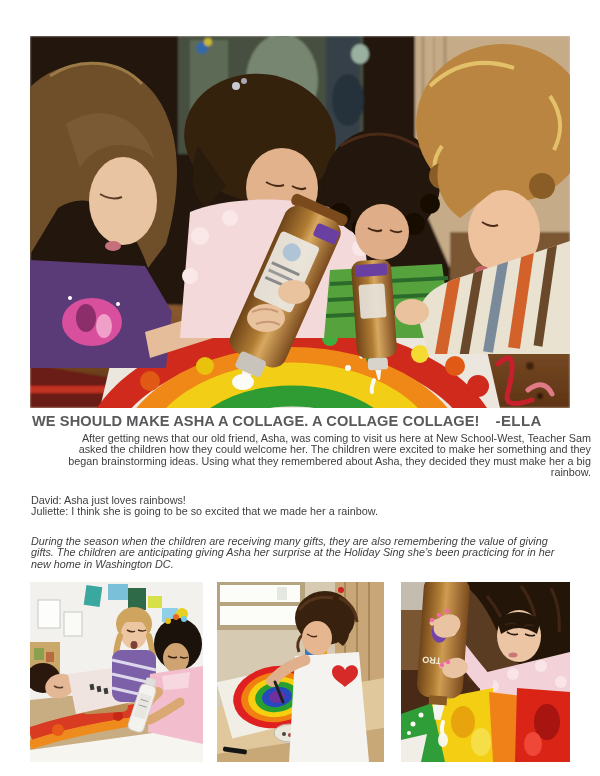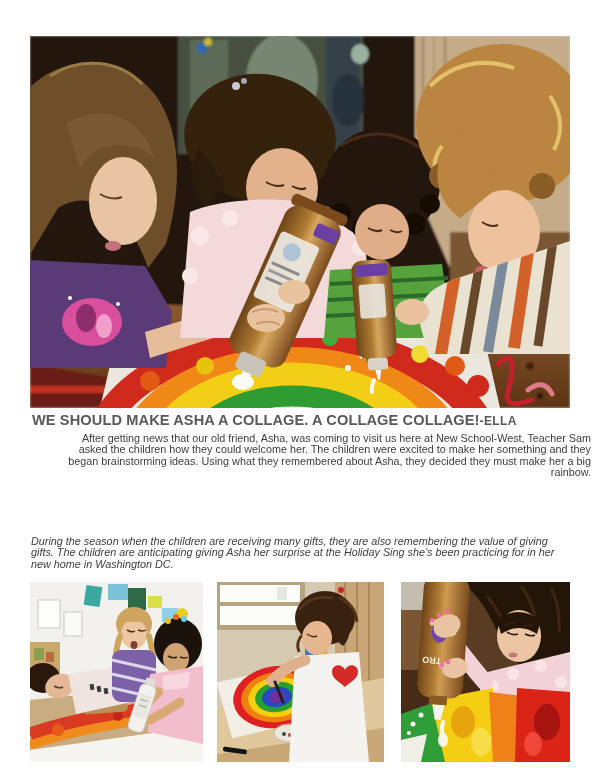--- a/index.html
+++ b/index.html
@@ -4,21 +4,21 @@
 <style>
   html,body{margin:0;padding:0;background:#ffffff;}
   body{width:600px;height:776px;position:relative;font-family:"Liberation Sans",sans-serif;overflow:hidden;}
   .photo{position:absolute;overflow:hidden;background:#d8d0c4;}
   .photo svg{display:block;}
   #photo-main{left:30px;top:36px;width:540px;height:372px;}
   #photo-b1{left:30px;top:582px;width:173px;height:180px;}
   #photo-b2{left:217px;top:582px;width:167px;height:180px;}
   #photo-b3{left:401px;top:582px;width:169px;height:180px;}
   .headline{position:absolute;left:32px;top:412px;width:540px;font-size:14.6px;font-weight:bold;color:#59595b;letter-spacing:.1px;white-space:nowrap;}
-  .headline .attr{font-size:12px;letter-spacing:.4px;margin-left:0;}
+  .headline .attr{font-size:15px;letter-spacing:.4px;margin-left:16px;}
   .bodytext{position:absolute;left:31px;width:560px;font-size:10.8px;line-height:11.3px;color:#3e3e40;white-space:pre;}
   #para1{top:433px;text-align:right;}
   #quotes{top:495px;}
   #para2{top:536px;font-style:italic;}
 </style>
 </head>
 <body>
 
 <div class="photo" id="photo-main" role="img" aria-label="Four children squeeze bronze glue bottles onto a tissue-paper rainbow collage on white paper at a classroom table">
 <svg width="540" height="372" viewBox="0 0 540 372">
@@ -198,21 +198,21 @@
 </div>
 
 <div class="headline">
   <span>WE SHOULD MAKE ASHA A COLLAGE. A COLLAGE COLLAGE!</span><span class="attr">-ELLA</span>
 </div>
 
 <div class="bodytext" id="para1">After getting news that our old friend, Asha, was coming to visit us here at New School-West, Teacher Sam
 asked the children how they could welcome her. The children were excited to make her something and they
 began brainstorming ideas. Using what they remembered about Asha, they decided they must make her a big
 rainbow.</div>
-<div class="bodytext" id="quotes"></div>
+<div class="bodytext" id="quotes"><div>David: Asha just loves rainbows!</div><div>Juliette: I think she is going to be so excited that we made her a rainbow.</div></div>
 <div class="bodytext" id="para2">During the season when the children are receiving many gifts, they are also remembering the value of giving
 gifts. The children are anticipating giving Asha her surprise at the Holiday Sing she’s been practicing for in her
 new home in Washington DC.</div>
 
 <div class="photo" id="photo-b1" role="img" aria-label="Three children glue red and orange tissue paper around the edge of a large white poster">
 <svg width="173" height="180" viewBox="0 0 173 180">
   <rect width="173" height="180" fill="#f2f1ee"></rect>
   <g filter="url(#soft2)">
     <rect x="55" y="4" width="16" height="20" fill="#3aa8a0" transform="rotate(8 63 14)"></rect>
     <rect x="78" y="2" width="20" height="16" fill="#7ac0d8"></rect>

